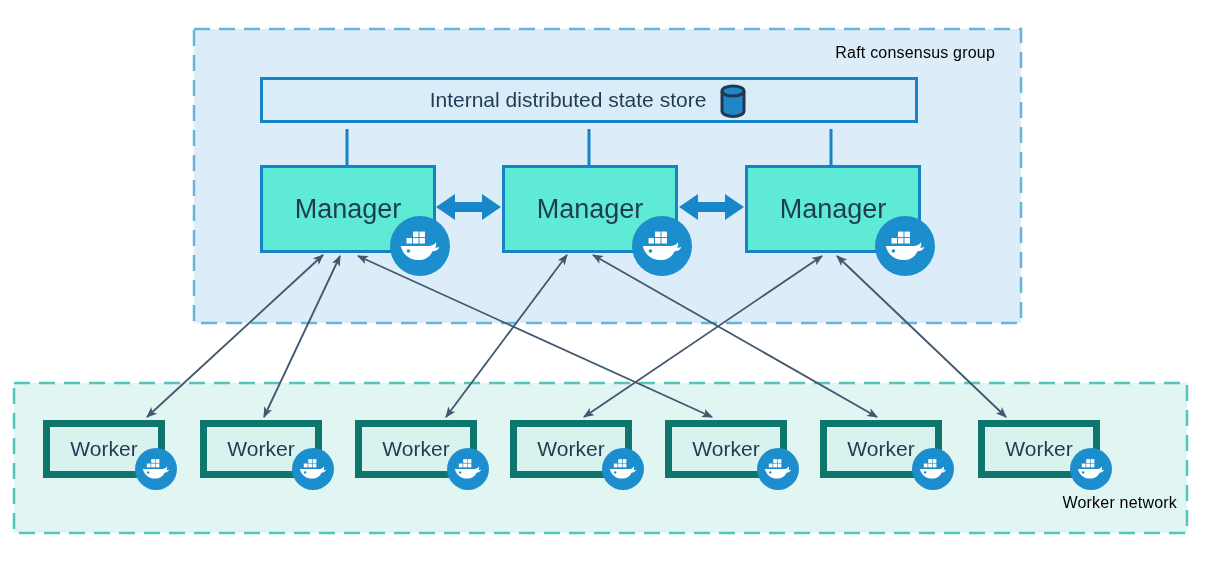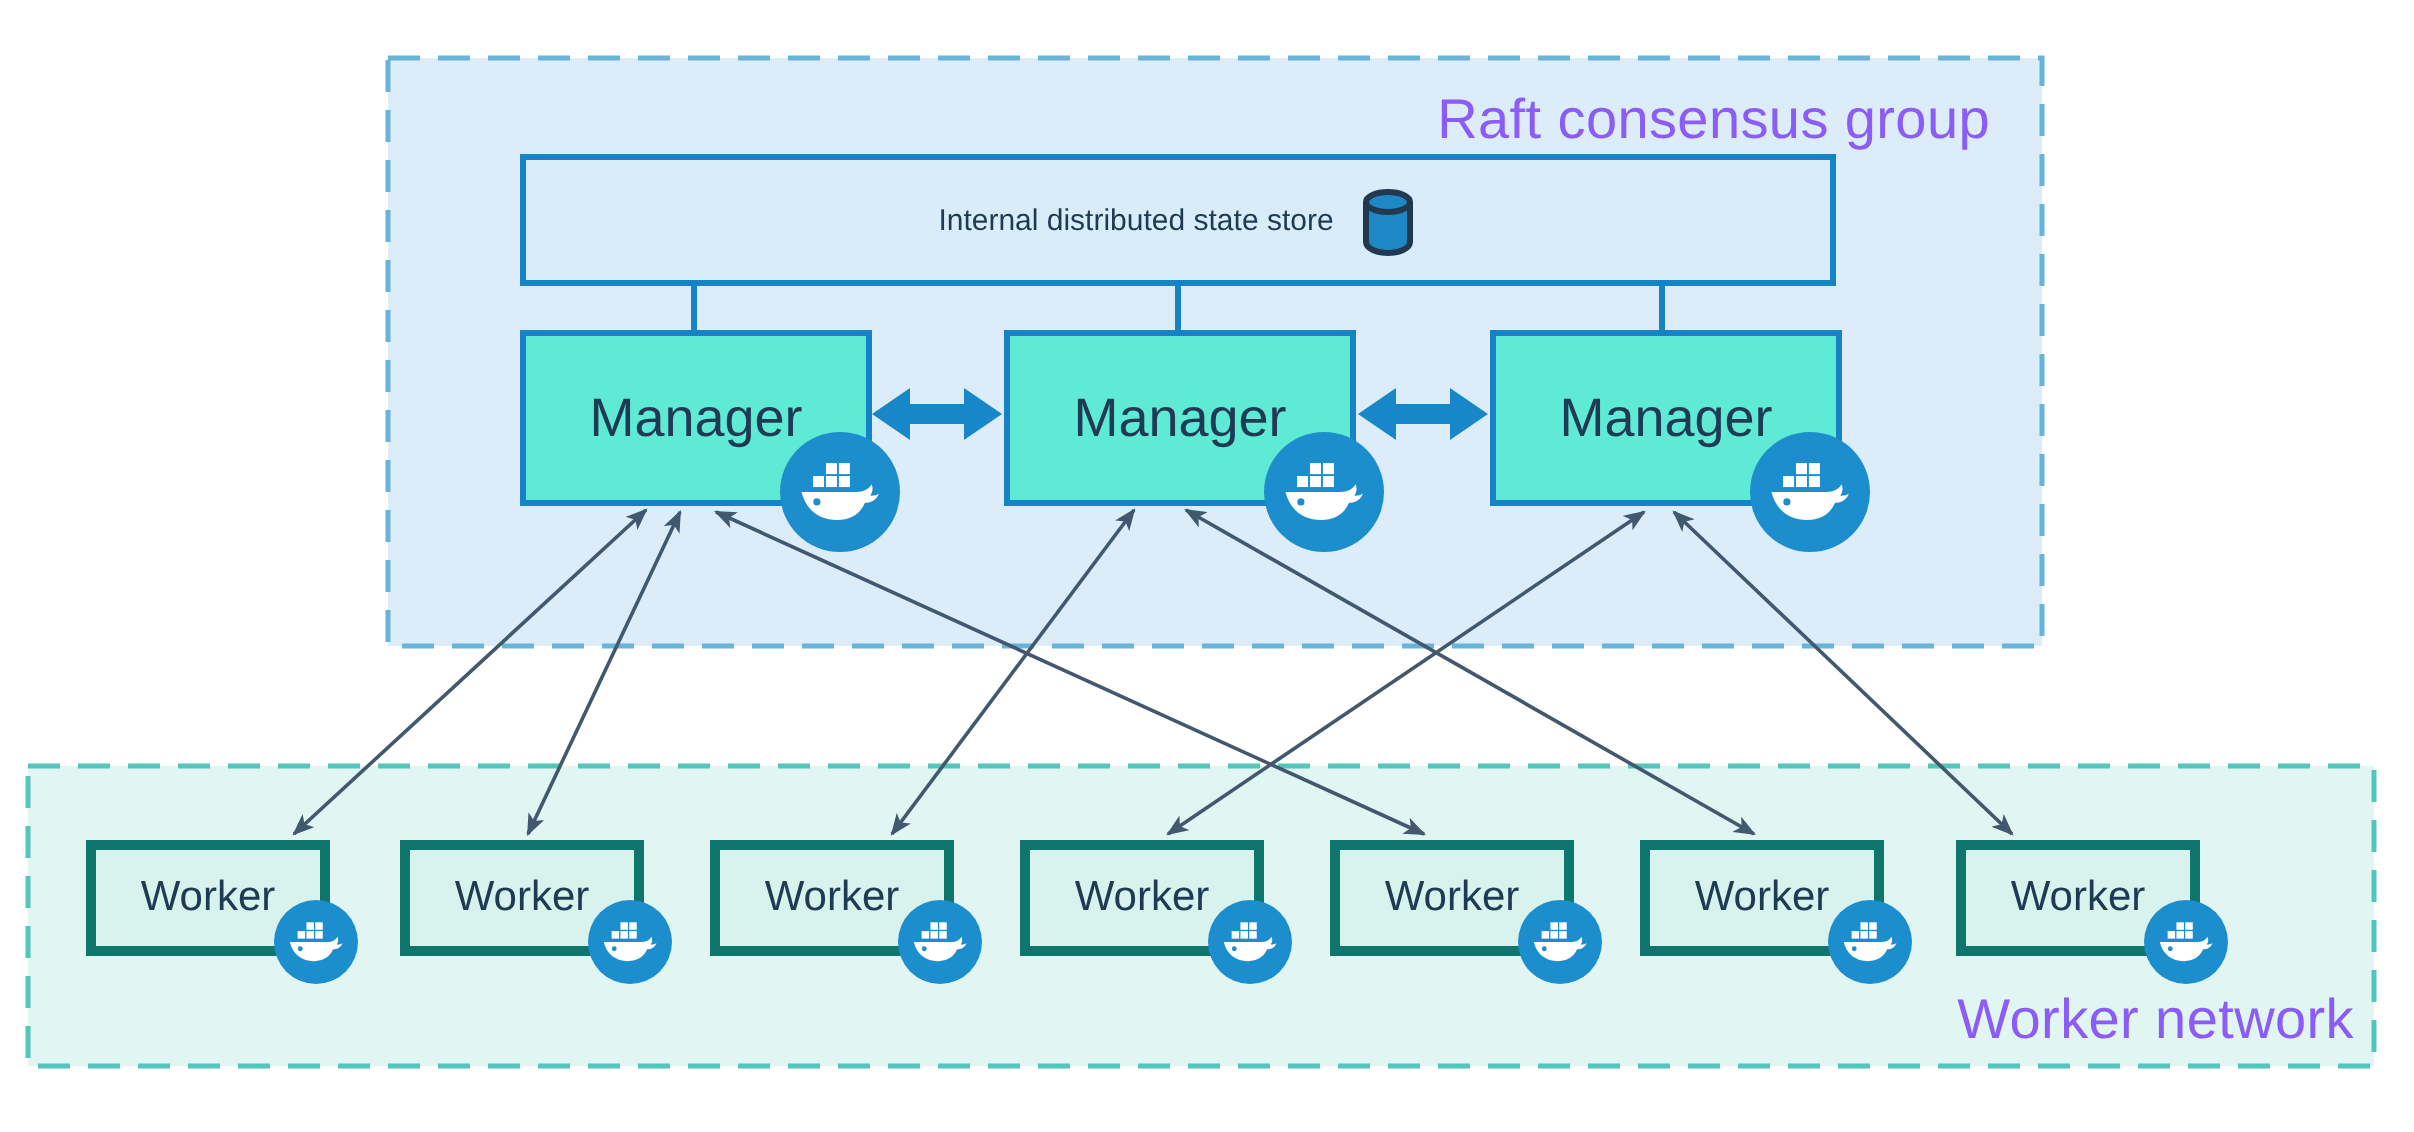--- a/index.html
+++ b/index.html
@@ -1,36 +1,36 @@
 <!DOCTYPE html>
 <html><head>
 <meta charset="utf-8">
 <style>
   html,body{margin:0;padding:0;background:#ffffff;}
   .canvas{
     position:relative;width:1207px;height:566px;background:#ffffff;overflow:hidden;
     font-family:"Liberation Sans","DejaVu Sans",sans-serif;color:#1f3b54;
   }
   .layer{position:absolute;left:0;top:0;width:1207px;height:566px;z-index:0;pointer-events:none;}
-  .grp-label{position:absolute;z-index:2;font-size:28px;letter-spacing:.2px;color:#8b5cf6;white-space:nowrap;}
+  .grp-label{position:absolute;z-index:2;font-size:16px;letter-spacing:.2px;color:#000000;white-space:nowrap;}
   .raft-label{top:44px;right:212px;}
   .gossip-label{top:494px;right:30px;}
   .node{
     position:absolute;z-index:1;box-sizing:border-box;display:flex;align-items:center;justify-content:center;
   }
   .store-bar{
-    left:260px;top:77px;width:658px;height:66px;background:#d9ecf9;border:3px solid #1583c5;
-    font-size:15px;gap:12px;align-items:center;
+    left:260px;top:77px;width:658px;height:46px;background:#d9ecf9;border:3px solid #1583c5;
+    font-size:21px;gap:12px;align-items:center;
   }
   .manager{
     top:165px;width:176px;height:88px;background:#5eead4;border:3px solid #1583c5;font-size:27px;
   }
   .m1{left:260px;}.m2{left:502px;}.m3{left:745px;}
   .worker{
-    top:420px;width:122px;height:58px;background:#d8f2ee;border:5px solid #0f766e;font-size:21px;
+    top:420px;width:122px;height:58px;background:#d8f2ee;border:7px solid #0f766e;font-size:21px;
   }
   .w1{left:43px;}.w2{left:200px;}.w3{left:355px;}.w4{left:510px;}.w5{left:665px;}.w6{left:820px;}.w7{left:978px;}
   .badge{
     position:absolute;background:#1d8ecd;border-radius:50%;display:flex;align-items:center;justify-content:center;z-index:3;
   }
   .badge-lg{width:60px;height:60px;right:-17px;bottom:-26px;}
   .badge-sm{width:42px;height:42px;right:-19px;bottom:-19px;}
   .badge svg{display:block;}
   .db-icon{flex:0 0 auto;margin-top:2px;}
 </style>

